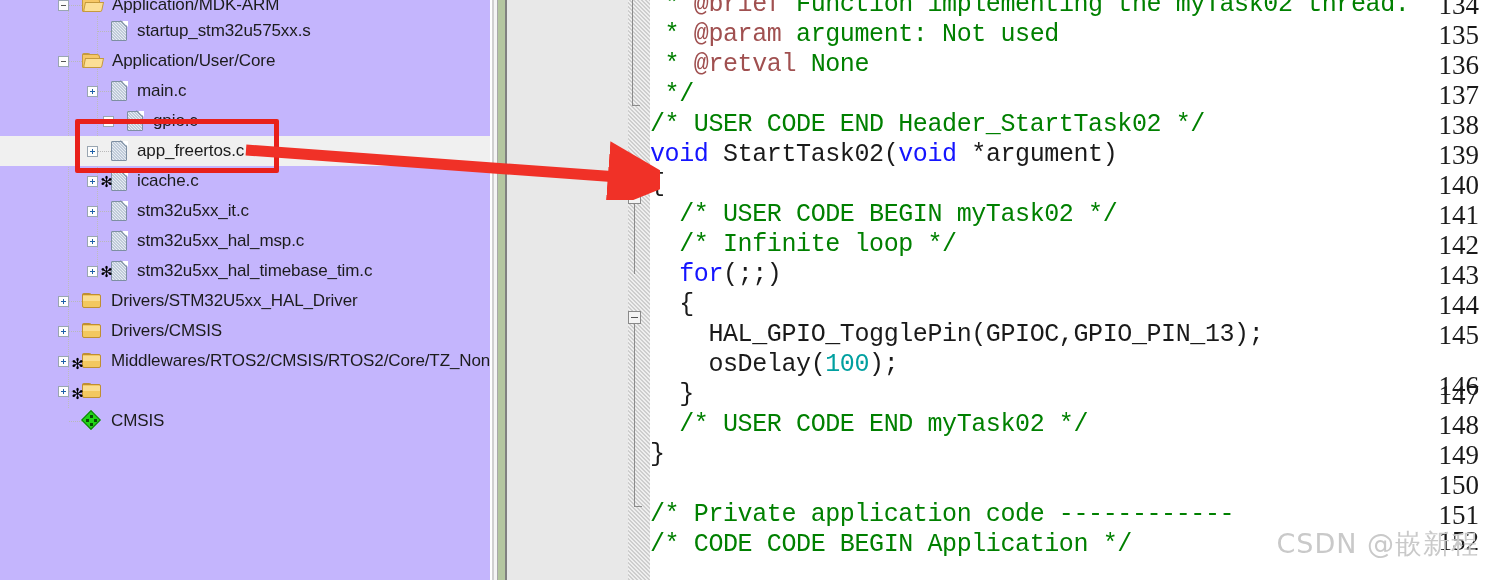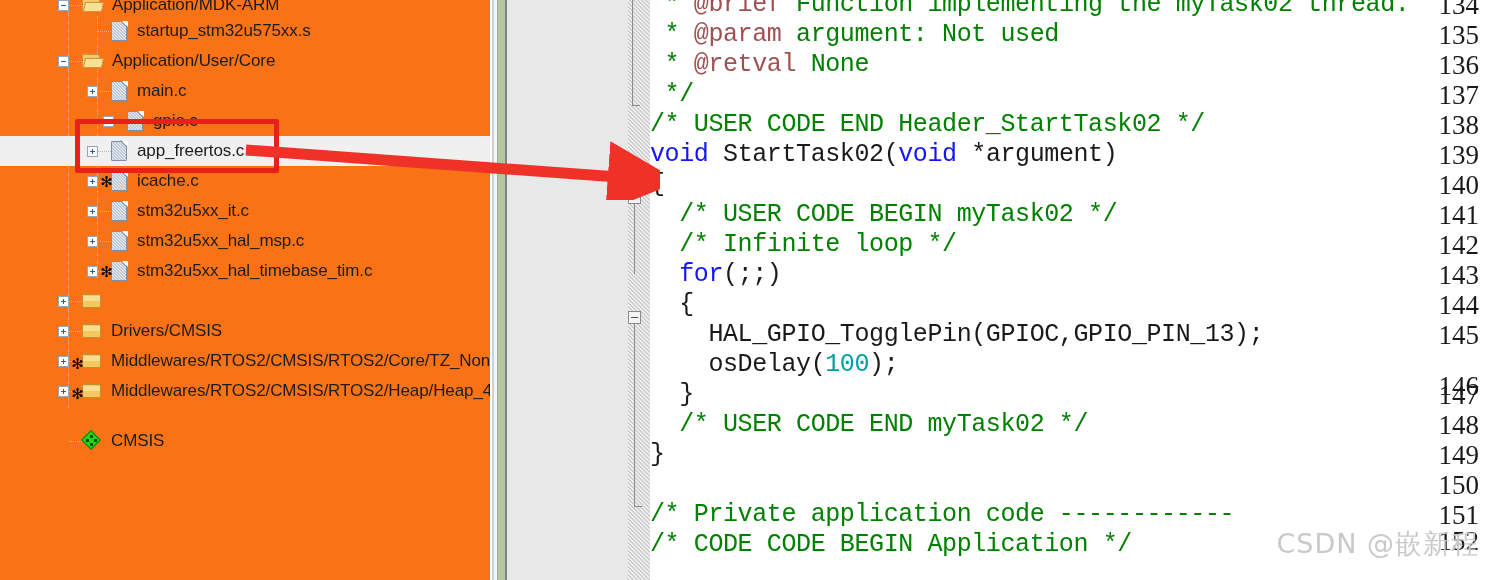--- a/index.html
+++ b/index.html
@@ -15,21 +15,21 @@
     width: 1487px; height: 580px;
     overflow: hidden;
     background: #ffffff;
   }
 
   
   #tree-pane {
     position: absolute;
     left: 0; top: 0;
     width: 490px; height: 580px;
-    background: #f97316;
+    background: #c4b5fd;
     overflow: hidden;
   }
   .tree-row {
     position: absolute;
     left: 0;
     height: 30px;
     width: 490px;
     display: flex;
     align-items: center;
     white-space: nowrap;
@@ -453,20 +453,21 @@
         <div class="tree-row" style="top: 286px;">
           <div style="flex: 0 0 auto; width: 58px; height: 1px;"></div>
           <div class="expander plus"></div>
           <div class="dots" style="width: 13px;"></div>
           <div class="ico folder-closed">
             <span class="tab"></span>
             <span class="back"></span>
             <span class="sheen"></span>
           </div>
           <div style="flex: 0 0 auto; width: 9px; height: 1px;"></div>
+          <span class="tree-label">Drivers/STM32U5xx_HAL_Driver</span>
         </div>
         <div class="tree-row" style="top: 316px;">
           <div style="flex: 0 0 auto; width: 58px; height: 1px;"></div>
           <div class="expander plus"></div>
           <div class="dots" style="width: 13px;"></div>
           <div class="ico folder-closed">
             <span class="tab"></span>
             <span class="back"></span>
             <span class="sheen"></span>
           </div>
@@ -490,23 +491,22 @@
           <div style="flex: 0 0 auto; width: 58px; height: 1px;"></div>
           <div class="expander plus"></div>
           <div class="dots" style="width: 13px;"></div>
           <div class="ico folder-closed">
             <span class="tab"></span>
             <span class="back"></span>
             <span class="sheen"></span>
             <span class="mod-badge">✻</span>
           </div>
           <div style="flex: 0 0 auto; width: 9px; height: 1px;"></div>
-          <span class="tree-label">Middlewares/RTOS2/CMSIS/RTOS2/Heap/Heap_4</span>
-        </div>
-        <div class="tree-row" style="top: 426px;">
+        </div>
+        <div class="tree-row" style="top: 406px;">
           <div style="flex: 0 0 auto; width: 58px; height: 1px;"></div>
           <div class="expander none"></div>
           <div class="dots" style="width: 13px;"></div>
           <div class="ico diamond">
             <span class="d"></span>
             <span class="p" style="left:8px;top:4px"></span>
             <span class="p" style="left:4px;top:8px"></span>
             <span class="p" style="left:12px;top:8px"></span>
             <span class="p" style="left:8px;top:12px"></span>
           </div>

